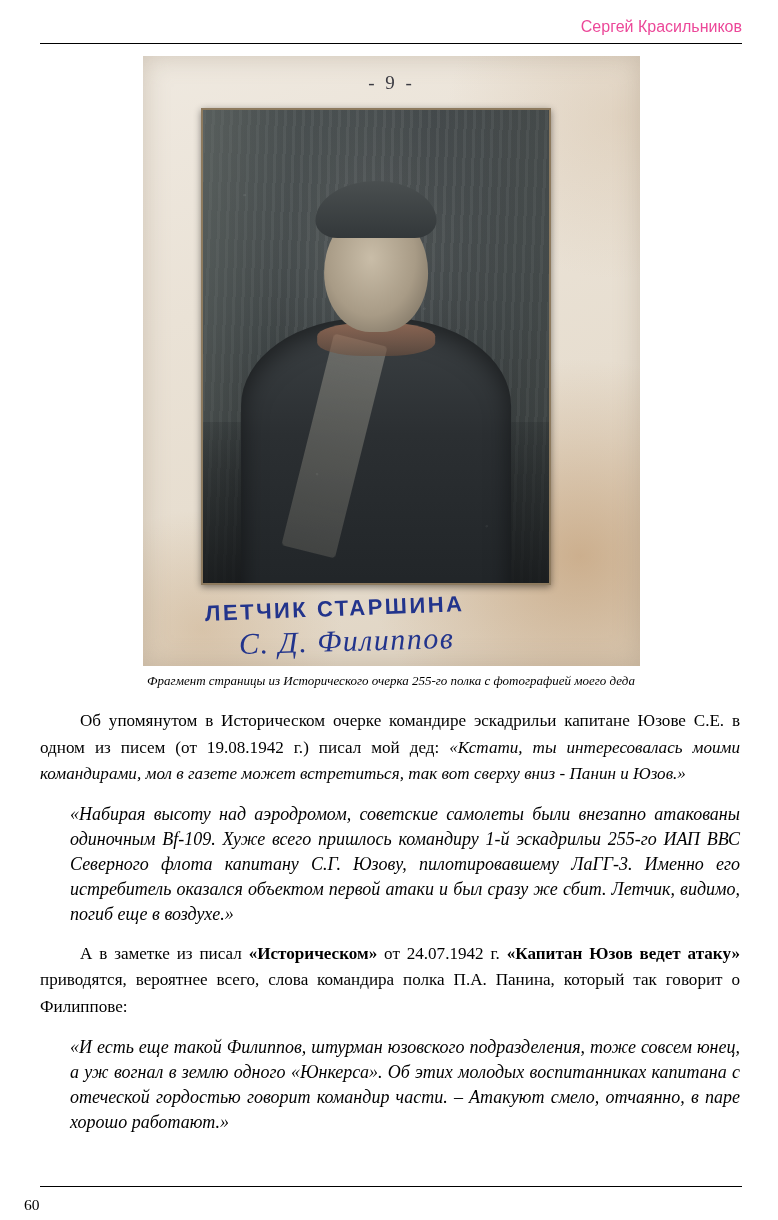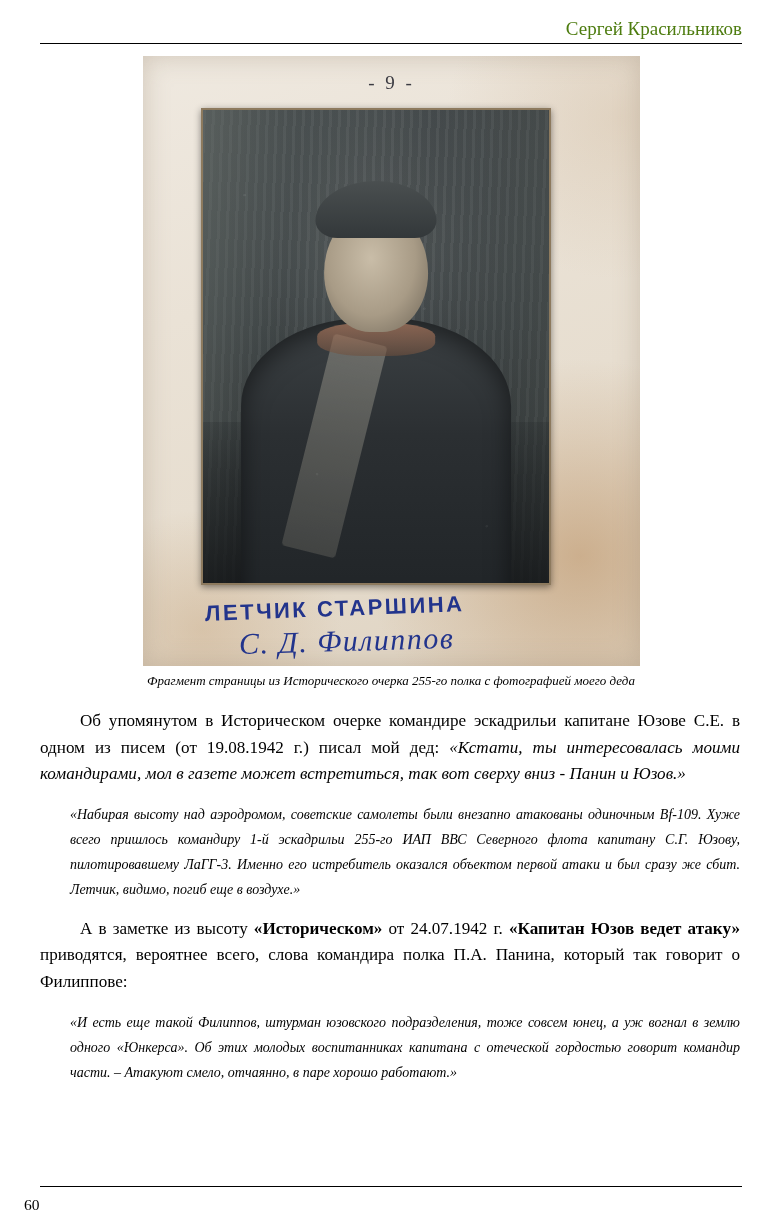--- a/index.html
+++ b/index.html
@@ -27,23 +27,23 @@
     position: absolute;
     top: 18px;
     left: 40px;
     right: 36px;
     height: 26px;
   }
   .header-author {
     position: absolute;
     right: 0;
     top: 0;
-    font-size: 19px;
-    font-family: Liberation Serif, serif;
-    color: #4d7c0f;
+    font-size: 16px;
+    font-family: Liberation Sans, sans-serif;
+    color: #ec4899;
     white-space: nowrap;
   }
   .header-rule {
     position: absolute;
     left: 0;
     right: 0;
     top: 25px;
     border-top: 1.1px solid #000;
   }
 
@@ -207,21 +207,21 @@
   }
   p {
     margin: 8px 0 14px 0;
     font-size: 17.1px;
     line-height: 26.6px;
     text-align: justify;
     text-indent: 40px;
   }
   p.quote {
     font-style: italic;
-    font-size: 14px;
+    font-size: 18px;
     line-height: 25px;
     margin: 0 0 14px 0;
     padding-left: 30px;
     text-indent: 0;
   }
   .it { font-style: italic; }
   .bold { font-weight: bold; }
 
   
   .footer-rule {
@@ -264,20 +264,20 @@
       <div class="handwriting-1">ЛЕТЧИК СТАРШИНА</div>
       <div class="handwriting-2">С. Д. Филиппов</div>
     </div>
   </div>
 
   <div class="figure-caption">Фрагмент страницы из Исторического очерка 255-го полка с фотографией моего деда</div>
 
   <div class="body-text">
       <p class=""><span>Об упомянутом в Историческом очерке командире эскадрильи капитане Юзове С.Е. в одном из писем (от 19.08.1942 г.) писал мой дед: </span><span class="it">«Кстати, ты интересовалась моими командирами, мол в газете может встретиться, так вот сверху вниз - Панин и Юзов.»</span></p>
       <p class="quote"><span class="it">«Набирая высоту над аэродромом, советские самолеты были внезапно атакованы одиночным Bf-109. Хуже всего пришлось командиру 1-й эскадрильи 255-го ИАП ВВС Северного флота капитану С.Г. Юзову, пилотировавшему ЛаГГ-3. Именно его истребитель оказался объектом первой атаки и был сразу же сбит. Летчик, видимо, погиб еще в воздухе.»</span></p>
-      <p class=""><span>А в заметке из высоту </span><span class="bold">«Историческом»</span><span> от 24.07.1942 г. </span><span class="bold">«Капитан Юзов ведет атаку»</span><span> приводятся, вероятнее всего, слова командира полка П.А. Панина, который так говорит о Филиппове:</span></p>
+      <p class=""><span>А в заметке из писал </span><span class="bold">«Историческом»</span><span> от 24.07.1942 г. </span><span class="bold">«Капитан Юзов ведет атаку»</span><span> приводятся, вероятнее всего, слова командира полка П.А. Панина, который так говорит о Филиппове:</span></p>
       <p class="quote"><span class="it">«И есть еще такой Филиппов, штурман юзовского подразделения, тоже совсем юнец, а уж вогнал в землю одного «Юнкерса». Об этих молодых воспитанниках капитана с отеческой гордостью говорит командир части. – Атакуют смело, отчаянно, в паре хорошо работают.»</span></p>
     </div>
 
   <div class="footer-rule"></div>
   <div class="page-number">60</div>
 
 </div>
 
 </body></html>

